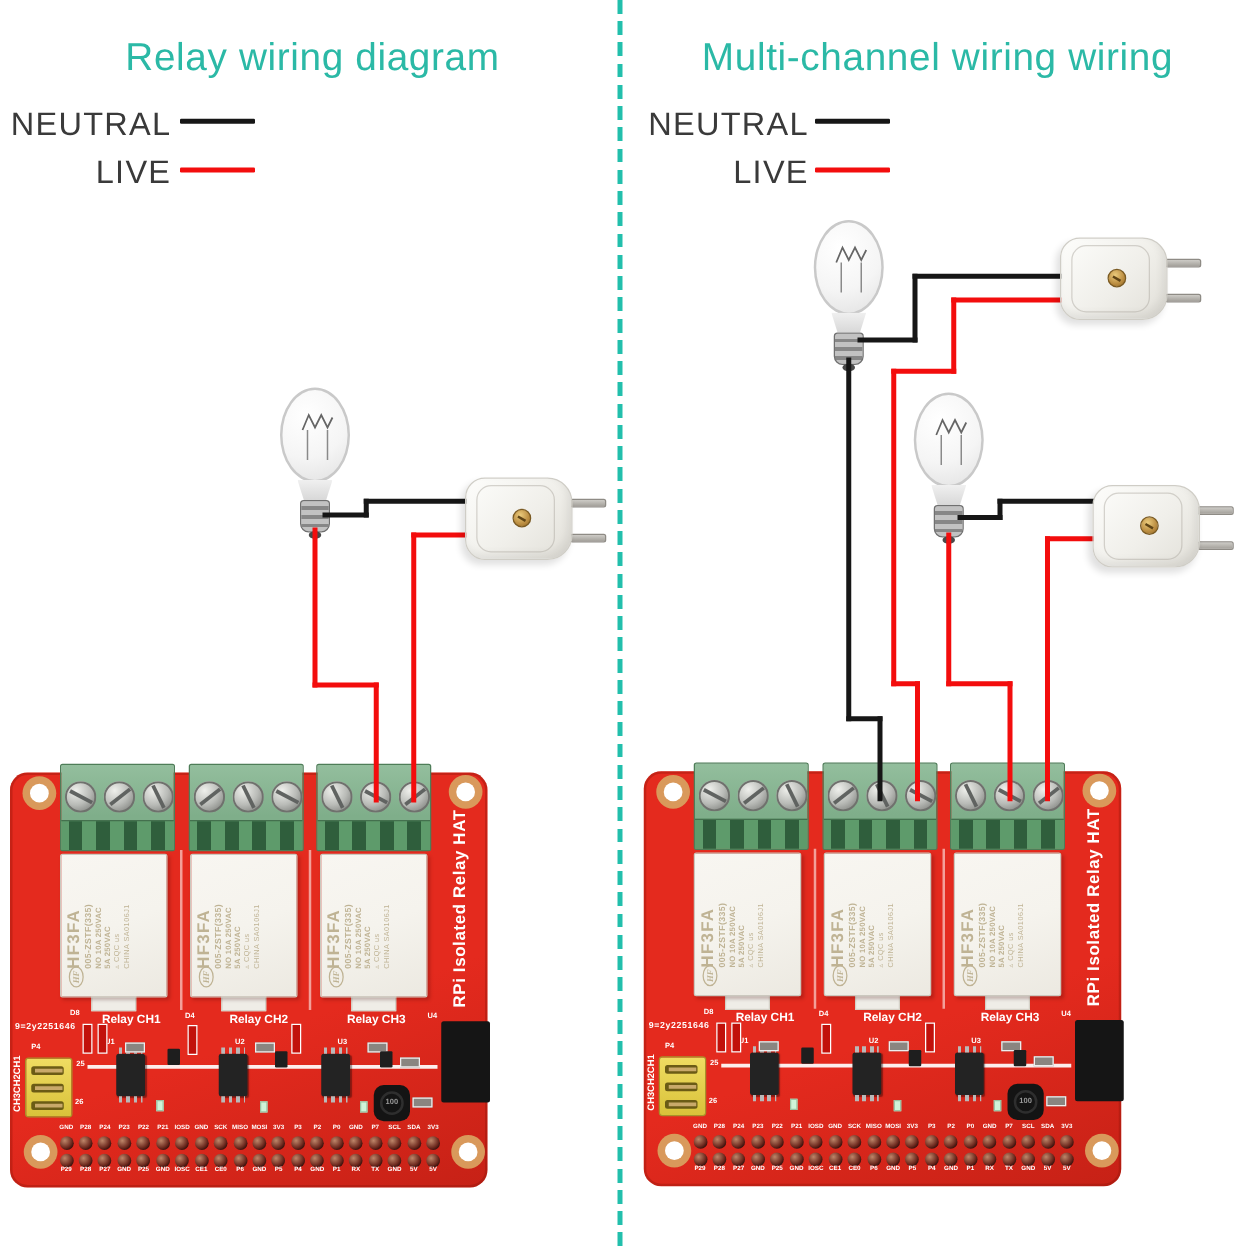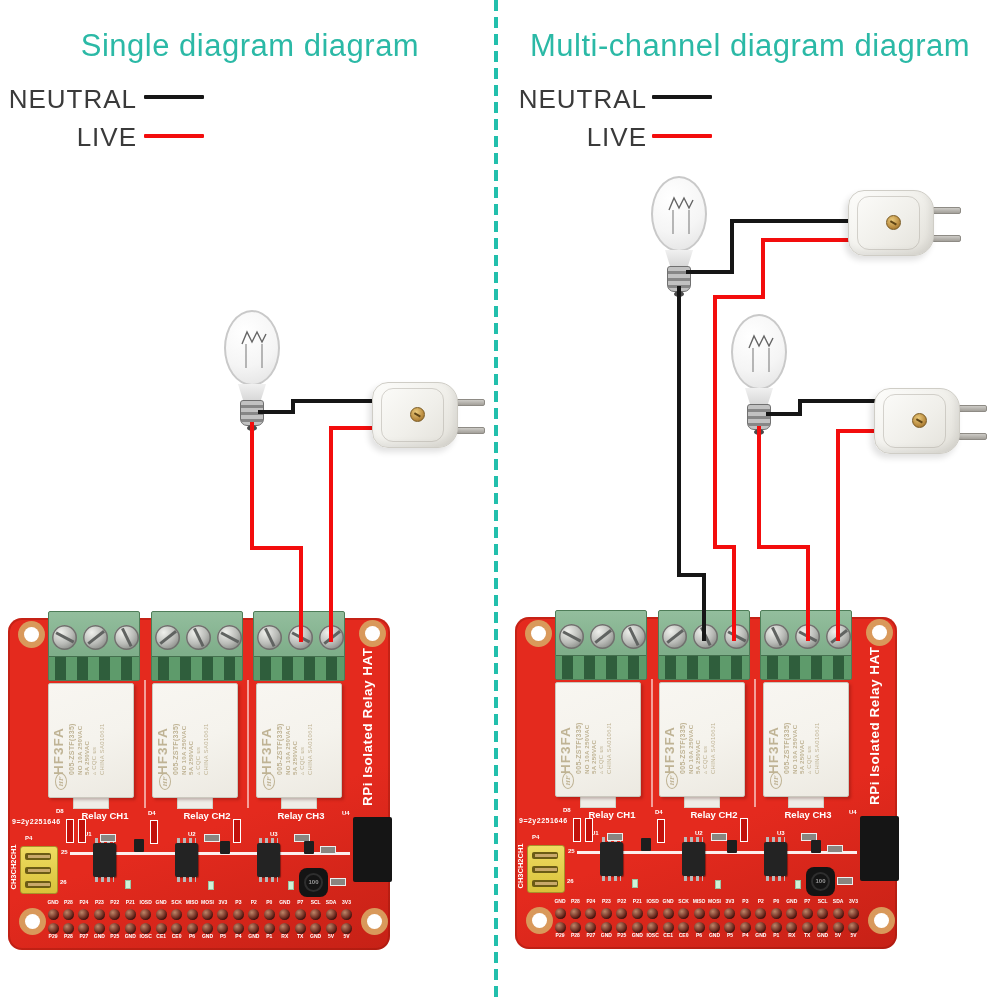--- a/index.html
+++ b/index.html
@@ -127,22 +127,22 @@
   .gpio-hole{position:absolute;width:11px;height:11px;border-radius:50%;
     background:radial-gradient(circle at 35% 32%,#BE8669,#6E2A1F 55%,#2E0B08 80%);}
 </style>
 </head>
 <body>
 
 <div id="canvas">
 
   <div id="divider"></div>
 
-  <div class="panel-title pt-left">Single diagram diagram</div>
-  <div class="panel-title pt-right">Multi-channel diagram diagram</div>
+  <div class="panel-title pt-left">Relay wiring diagram</div>
+  <div class="panel-title pt-right">Multi-channel wiring wiring</div>
 
   <div class="legend-label" style="left:0;top:84px">NEUTRAL</div>
   <div class="legend-line" style="left:144px;top:95px;background:var(--c-wire_neutral)"></div>
   <div class="legend-label" style="left:0;top:122px">LIVE</div>
   <div class="legend-line" style="left:144px;top:134px;background:var(--c-wire_live)"></div>
 
   <div class="legend-label" style="left:510px;top:84px">NEUTRAL</div>
   <div class="legend-line" style="left:652px;top:95px;background:var(--c-wire_neutral)"></div>
   <div class="legend-label" style="left:510px;top:122px">LIVE</div>
   <div class="legend-line" style="left:652px;top:134px;background:var(--c-wire_live)"></div>

